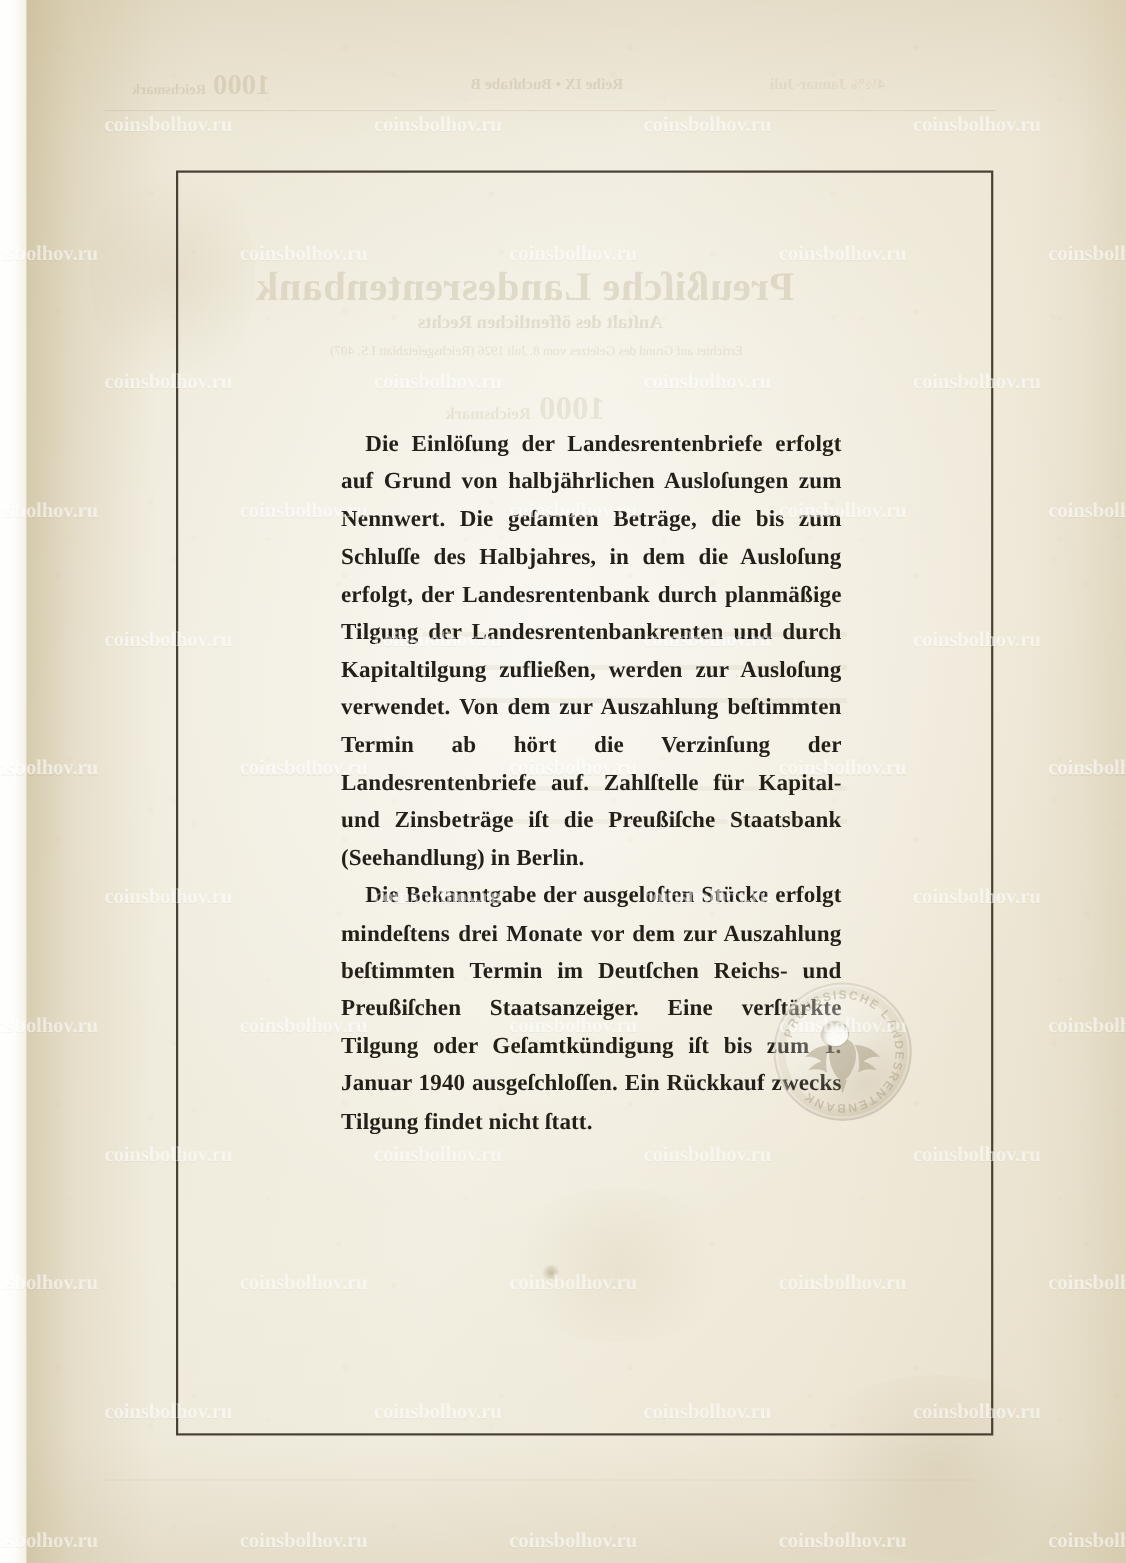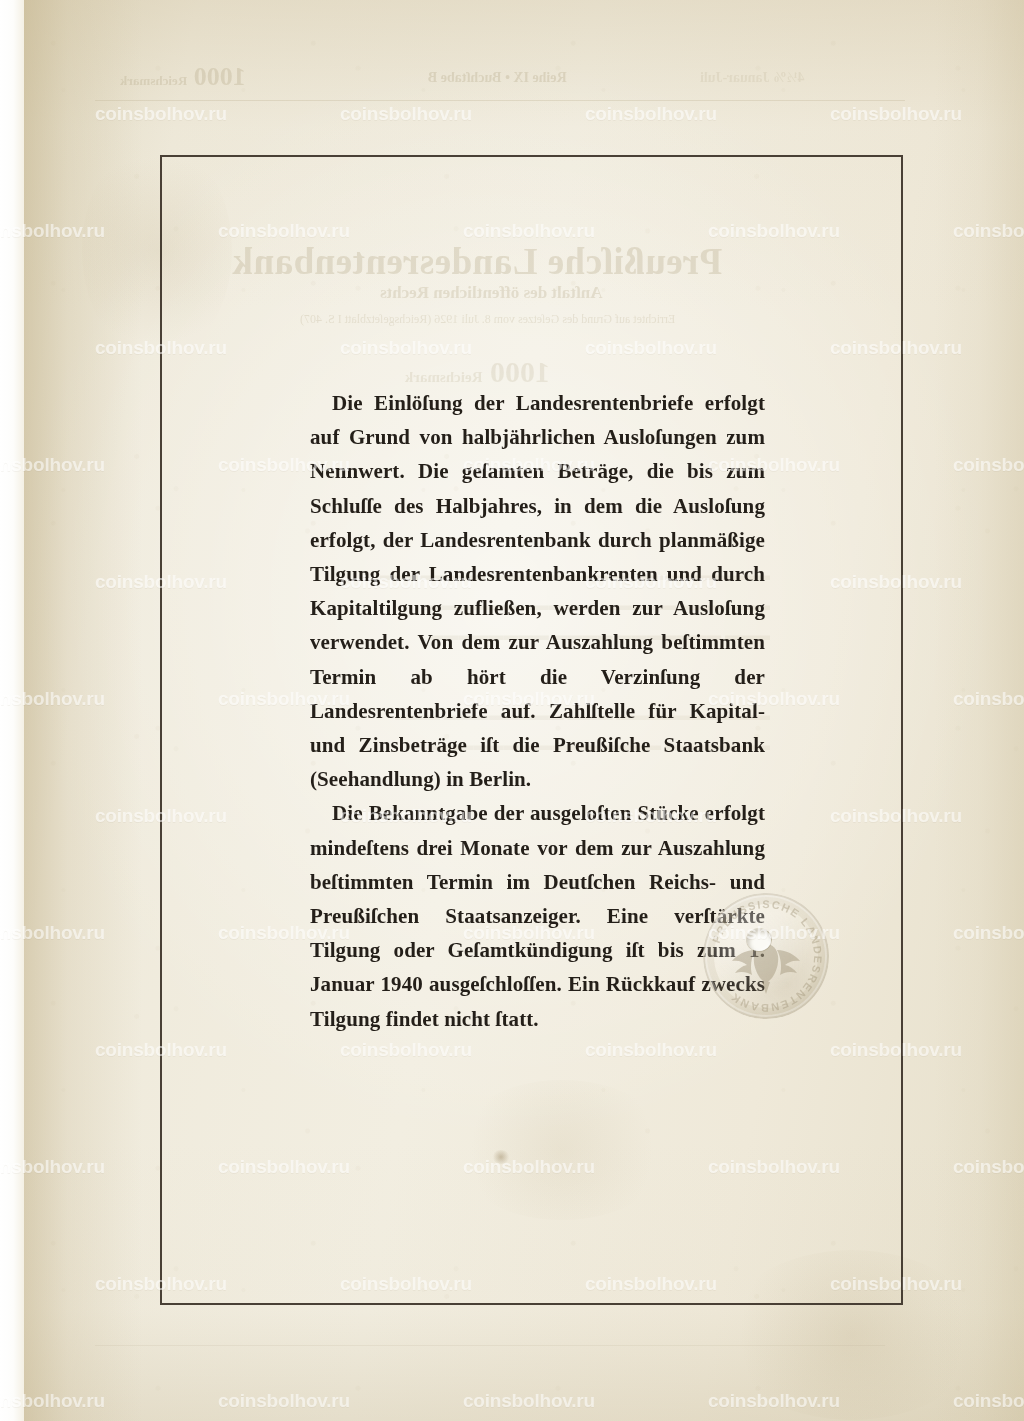--- a/index.html
+++ b/index.html
@@ -223,21 +223,21 @@
 
   
   .wm-layer {
     position: absolute;
     inset: 0;
     pointer-events: none;
     overflow: hidden;
   }
   .wm {
     position: absolute;
-    font-family: Liberation Sans, sans-serif;
+    font-family: Liberation Serif, serif;
     font-size: 19px;
     font-weight: 700;
     letter-spacing: -0.2px;
     color: #ffffff;
     opacity: 0.55;
     white-space: nowrap;
     text-shadow: 0 1px 0 rgba(120,108,82,0.12);
   }
 </style>
 </head>

